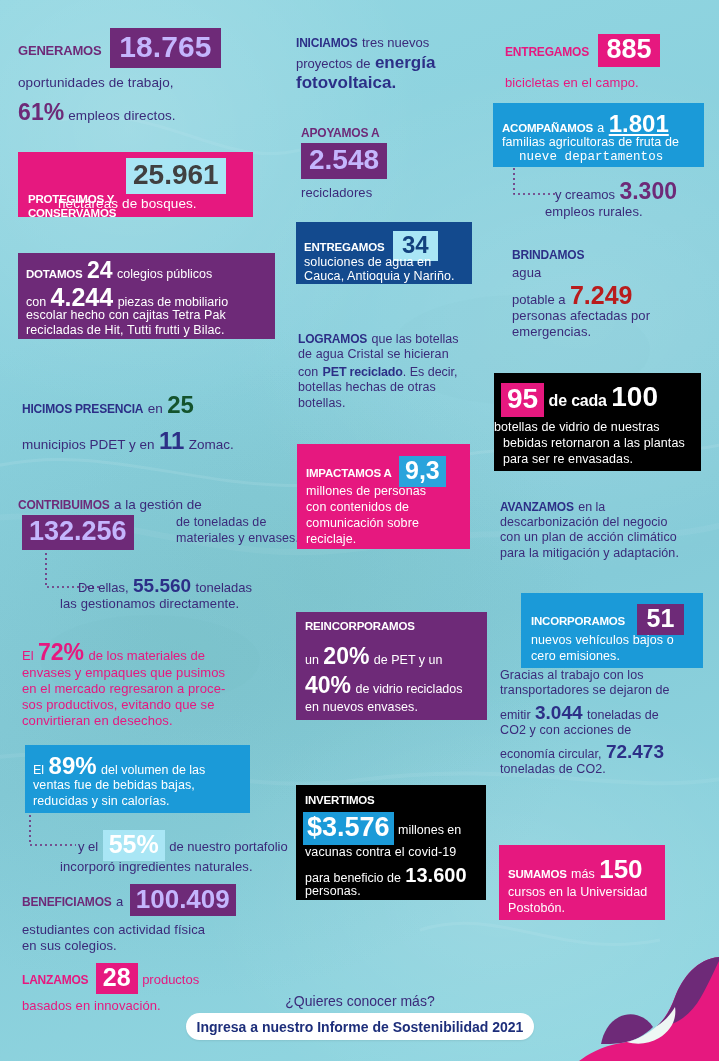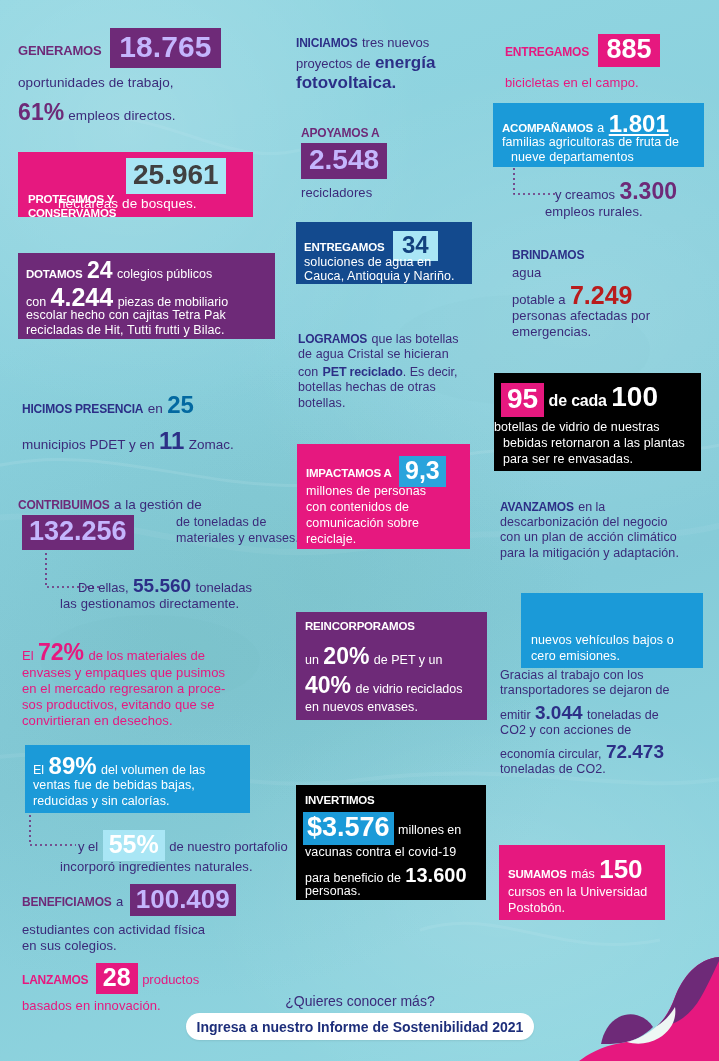--- a/index.html
+++ b/index.html
@@ -124,21 +124,21 @@
     <span class="wht" style="font-size:12.5px;">piezas de mobiliario</span>
   </div>
   <div class="t wht" style="position:absolute; left:8px; top:55px; font-size:12.5px;">escolar hecho con cajitas  Tetra Pak</div>
   <div class="t wht" style="position:absolute; left:8px; top:70px; font-size:12.5px;">recicladas de Hit, Tutti frutti y Bilac.</div>
 </div>
 
 <div class="blk" style="left:22px; top:393px; width:255px;">
   <div style="white-space:nowrap;">
     <span class="lbl navy" style="font-size:12px; color:#2c2f87;">HICIMOS PRESENCIA</span>
     <span class="pur" style="font-size:13.5px;">en</span>
-    <span class="big" style="font-size:24px; color:#0369a1;">25</span>
+    <span class="big" style="font-size:24px; color:#14532d;">25</span>
   </div>
   <div style="margin-top:12px; white-space:nowrap;">
     <span class="pur" style="font-size:13.5px;">municipios PDET y en</span>
     <span class="big" style="font-size:24px; color:#2c2f87;">11</span>
     <span class="pur" style="font-size:13.5px;">Zomac.</span>
   </div>
 </div>
 
 <div class="blk" style="left:18px; top:495px; width:285px;">
   <div style="white-space:nowrap;">
@@ -302,21 +302,21 @@
   <div class="t mag" style="font-size:13px; margin-top:8px;">bicicletas en el campo.</div>
 </div>
 
 <div class="panel p-blue" style="left:493px; top:103px; width:211px; height:64px;">
   <div style="position:absolute; left:9px; top:9px; white-space:nowrap;">
     <span class="lbl wht" style="font-size:11.5px;">ACOMPAÑAMOS</span>
     <span class="wht" style="font-size:12.5px;">a</span>
     <span class="big wht" style="font-size:24px;text-decoration:underline;">1.801</span>
   </div>
   <div class="t wht" style="position:absolute; left:9px; top:32px; font-size:12.5px;">familias agricultoras de fruta de</div>
-  <div class="t wht" style="position:absolute; left:18px; top:47px; font-size:12.5px;">nueve departamentos</div>
+  <div class="t wht" style="position:absolute; left:26px; top:47px; font-size:12.5px;font-family:Liberation Mono, monospace;">nueve departamentos</div>
 </div>
 <div class="blk" style="left:510px; top:168px; width:200px;">
   <svg class="dotline" style="left:0px; top:0px; width:50px; height:32px;">
     <path d="M4,0 L4,26 L46,26" fill="none" stroke="#6e2a78" stroke-width="1.6" stroke-dasharray="2,3"></path>
   </svg>
   <div style="position:absolute; left:45px; top:12px; white-space:nowrap;">
     <span class="pur" style="font-size:13px;">y creamos</span>
     <span class="big purd" style="font-size:23px;">3.300</span>
   </div>
   <div class="t pur" style="position:absolute; left:35px; top:36px; font-size:13px;">empleos rurales.</div>
@@ -348,20 +348,24 @@
   <div style="white-space:nowrap;">
     <span class="lbl" style="font-size:12px; color:#2c2f87;">AVANZAMOS</span>
     <span class="pur" style="font-size:12.5px;">en la</span>
   </div>
   <div class="t pur" style="font-size:12.5px;">descarbonización del negocio</div>
   <div class="t pur" style="font-size:12.5px;">con un plan de acción climático</div>
   <div class="t pur" style="font-size:12.5px;">para la mitigación y adaptación.</div>
 </div>
 
 <div class="panel p-blue" style="left:521px; top:593px; width:182px; height:75px;">
+  <div style="position:absolute; left:10px; top:11px; white-space:nowrap;">
+    <span class="lbl wht" style="font-size:11.5px;">INCORPORAMOS</span>
+    <span class="chip chip-purw" style="font-size:25px; padding:2px 10px 4px 10px; margin-left:7px;">51</span>
+  </div>
   <div class="t wht" style="position:absolute; left:10px; top:40px; font-size:12.5px;">nuevos vehículos bajos o</div>
   <div class="t wht" style="position:absolute; left:10px; top:56px; font-size:12.5px;">cero emisiones.</div>
 </div>
 
 <div class="blk" style="left:500px; top:668px; width:215px;">
   <div class="t pur" style="font-size:12.5px;">Gracias al trabajo con los</div>
   <div class="t pur" style="font-size:12.5px;">transportadores se dejaron de</div>
   <div style="white-space:nowrap; margin-top:4px;">
     <span class="pur" style="font-size:12.5px;">emitir</span>
     <span class="big" style="font-size:19px; color:#2c2f87;">3.044</span>

